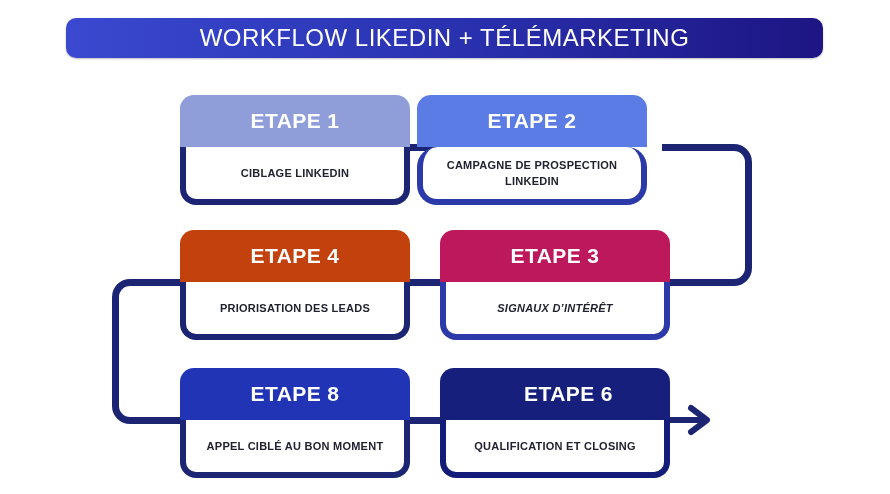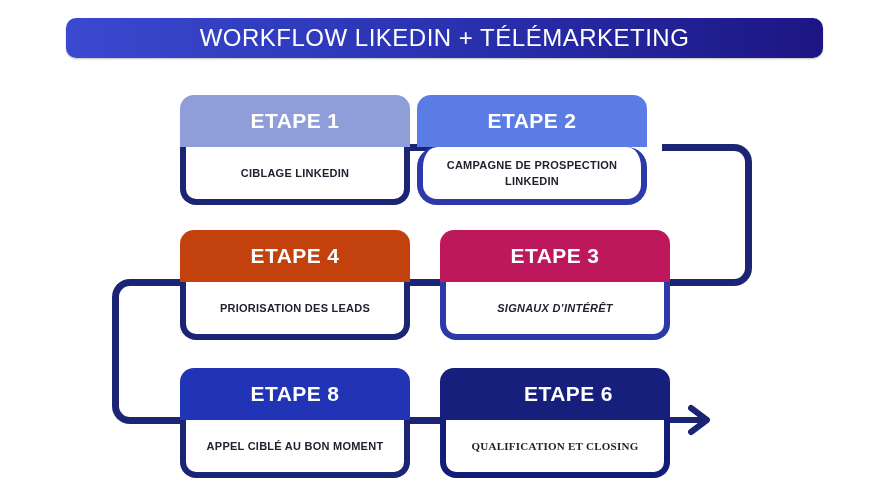--- a/index.html
+++ b/index.html
@@ -114,18 +114,18 @@
     </div>
     <div class="card-body" style="border-color: rgb(27, 37, 116);">
       <span>APPEL CIBLÉ AU BON MOMENT</span>
     </div>
   </div>
 
   <div class="card" style="left:440px; top:368px;">
     <div class="card-header" style="background-color: rgb(22, 31, 124); padding-left: 27px;">
       <span>ETAPE 6</span>
     </div>
-    <div class="card-body" style="border-color: rgb(19, 28, 120); font-family: Liberation Serif, serif;">
+    <div class="card-body" style="border-color: rgb(19, 28, 120);">
       <span>QUALIFICATION ET CLOSING</span>
     </div>
   </div>
 
 </div>
 
 </body></html>

